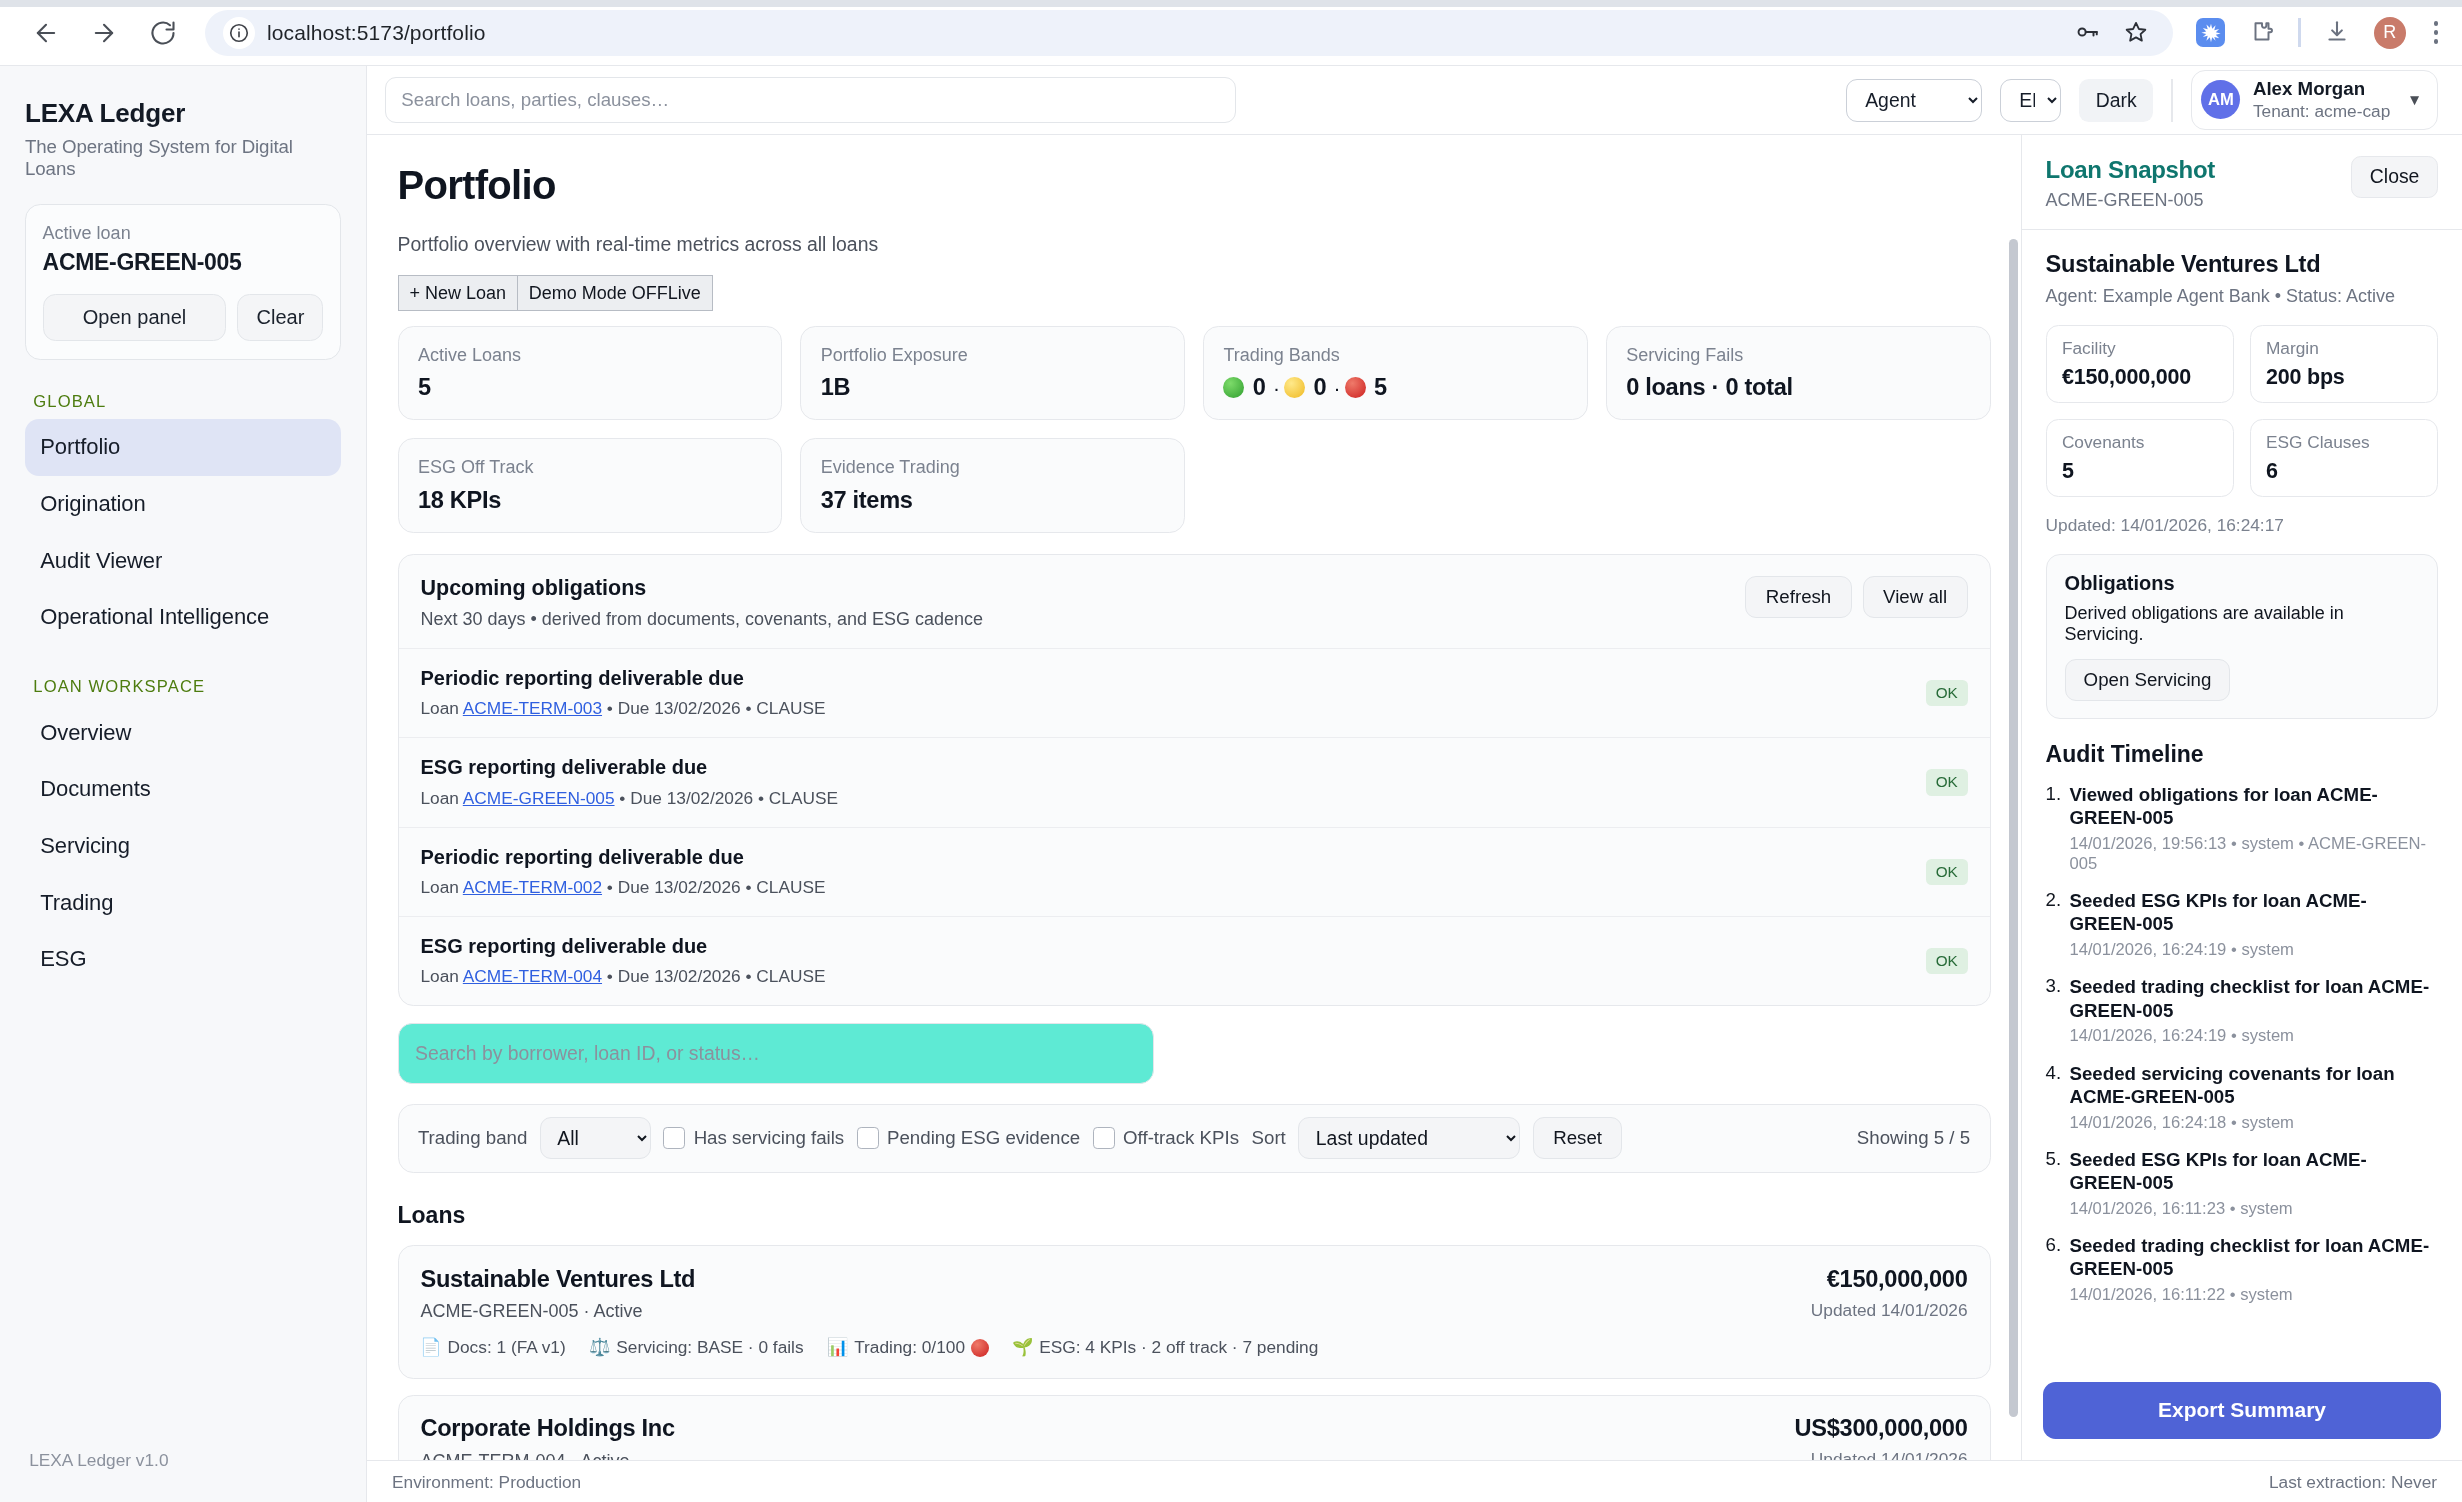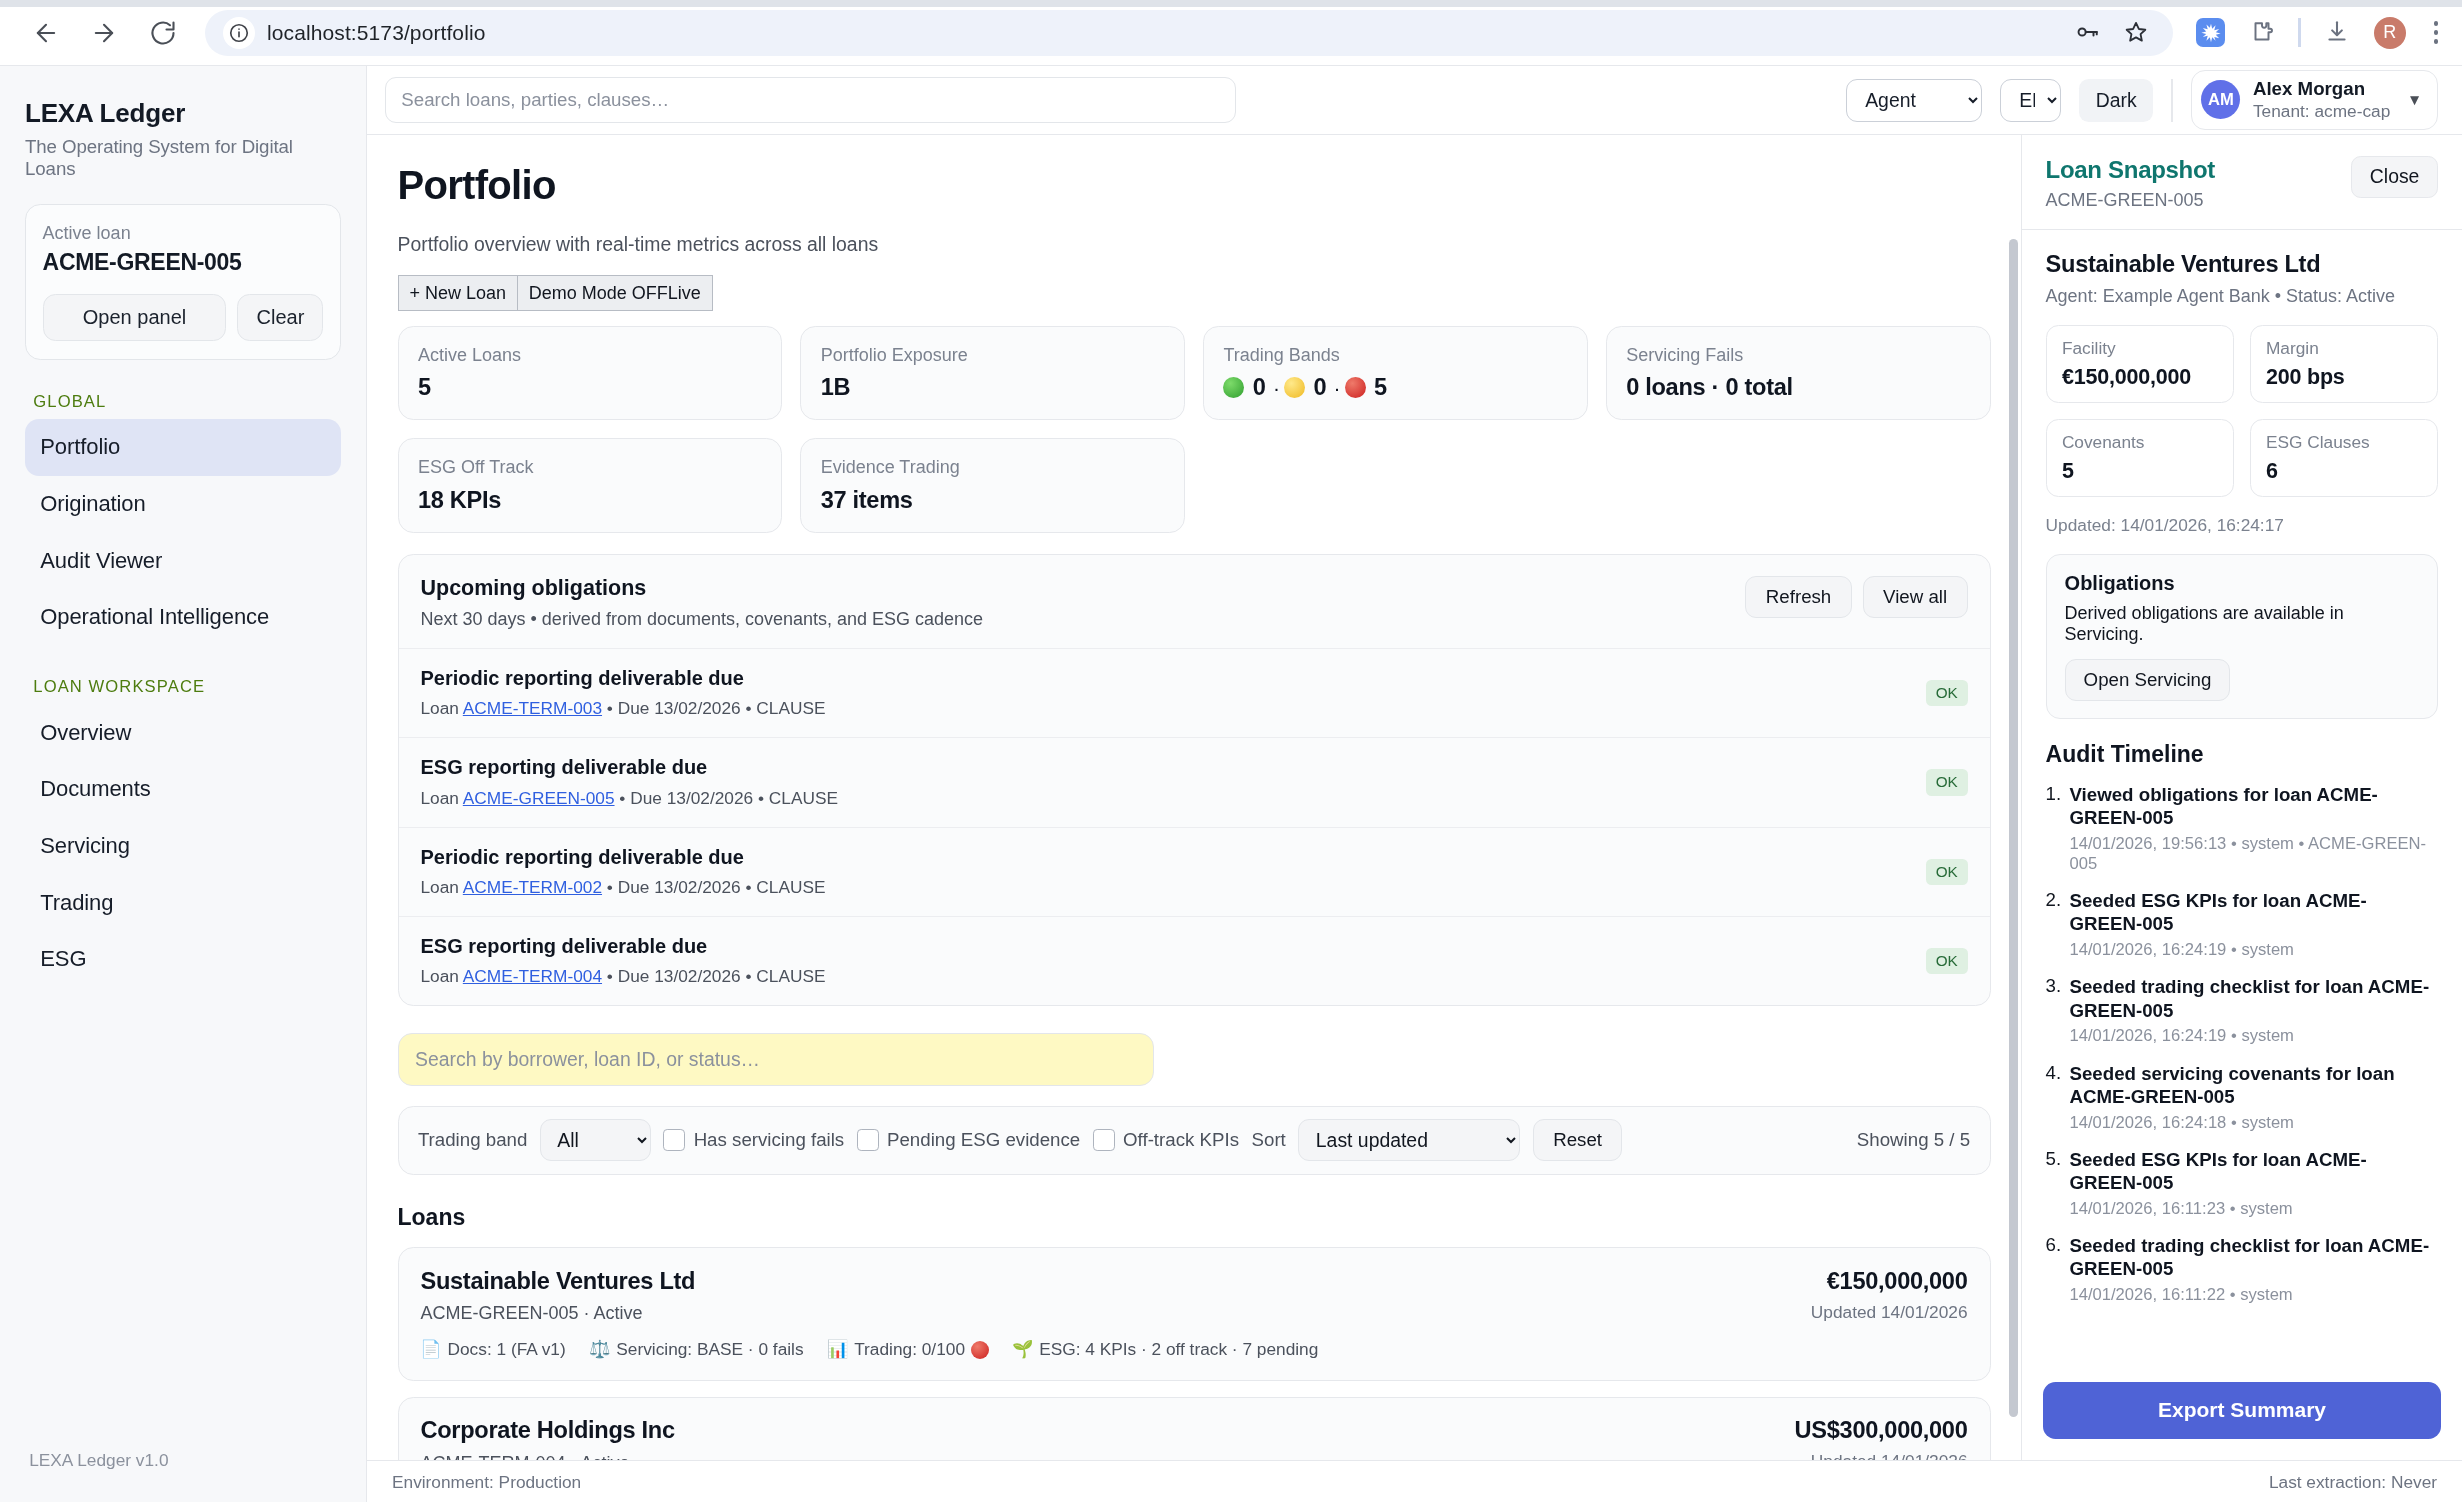--- a/index.html
+++ b/index.html
@@ -209,22 +209,22 @@
   }
   .oblig-title { font-size: 20px; font-weight: 700; color: #0f1520; }
   .oblig-meta { font-size: 17.3px; color: #4b515c; margin-top: 8.3px; }
   .oblig-meta a { color: #2f5fe0; text-decoration: underline; }
   .badge-ok {
     margin-left: auto; background: #dff0e2; color: #276b38;
     font-size: 15.3px; border-radius: 5.5px; padding: 4.2px 9.7px;
   }
 
   .borrower-search {
-    margin-top: 27px; width: 756px; height: 53px;
-    border: 1.4px solid #e3e6ea; border-radius: 14px; background: #fef9c3;
+    margin-top: 17px; width: 756px; height: 61px;
+    border: 1.4px solid #e3e6ea; border-radius: 14px; background: #5eead4;
     font-size: 19.4px; color: #6d7482; padding: 0 16.6px; font-family: inherit;
   }
   .borrower-search::placeholder { color: #8b919d; }
 
   .filterbar {
     margin-top: 19.4px; border: 1.4px solid #e6e8ec; border-radius: 15.3px;
     background: #fafbfc; display: flex; align-items: center; gap: 12.5px;
     padding: 12.5px 19.4px; flex-wrap: nowrap;
   }
   .filt-label { font-size: 18.7px; color: #4b515c; white-space: nowrap; }

